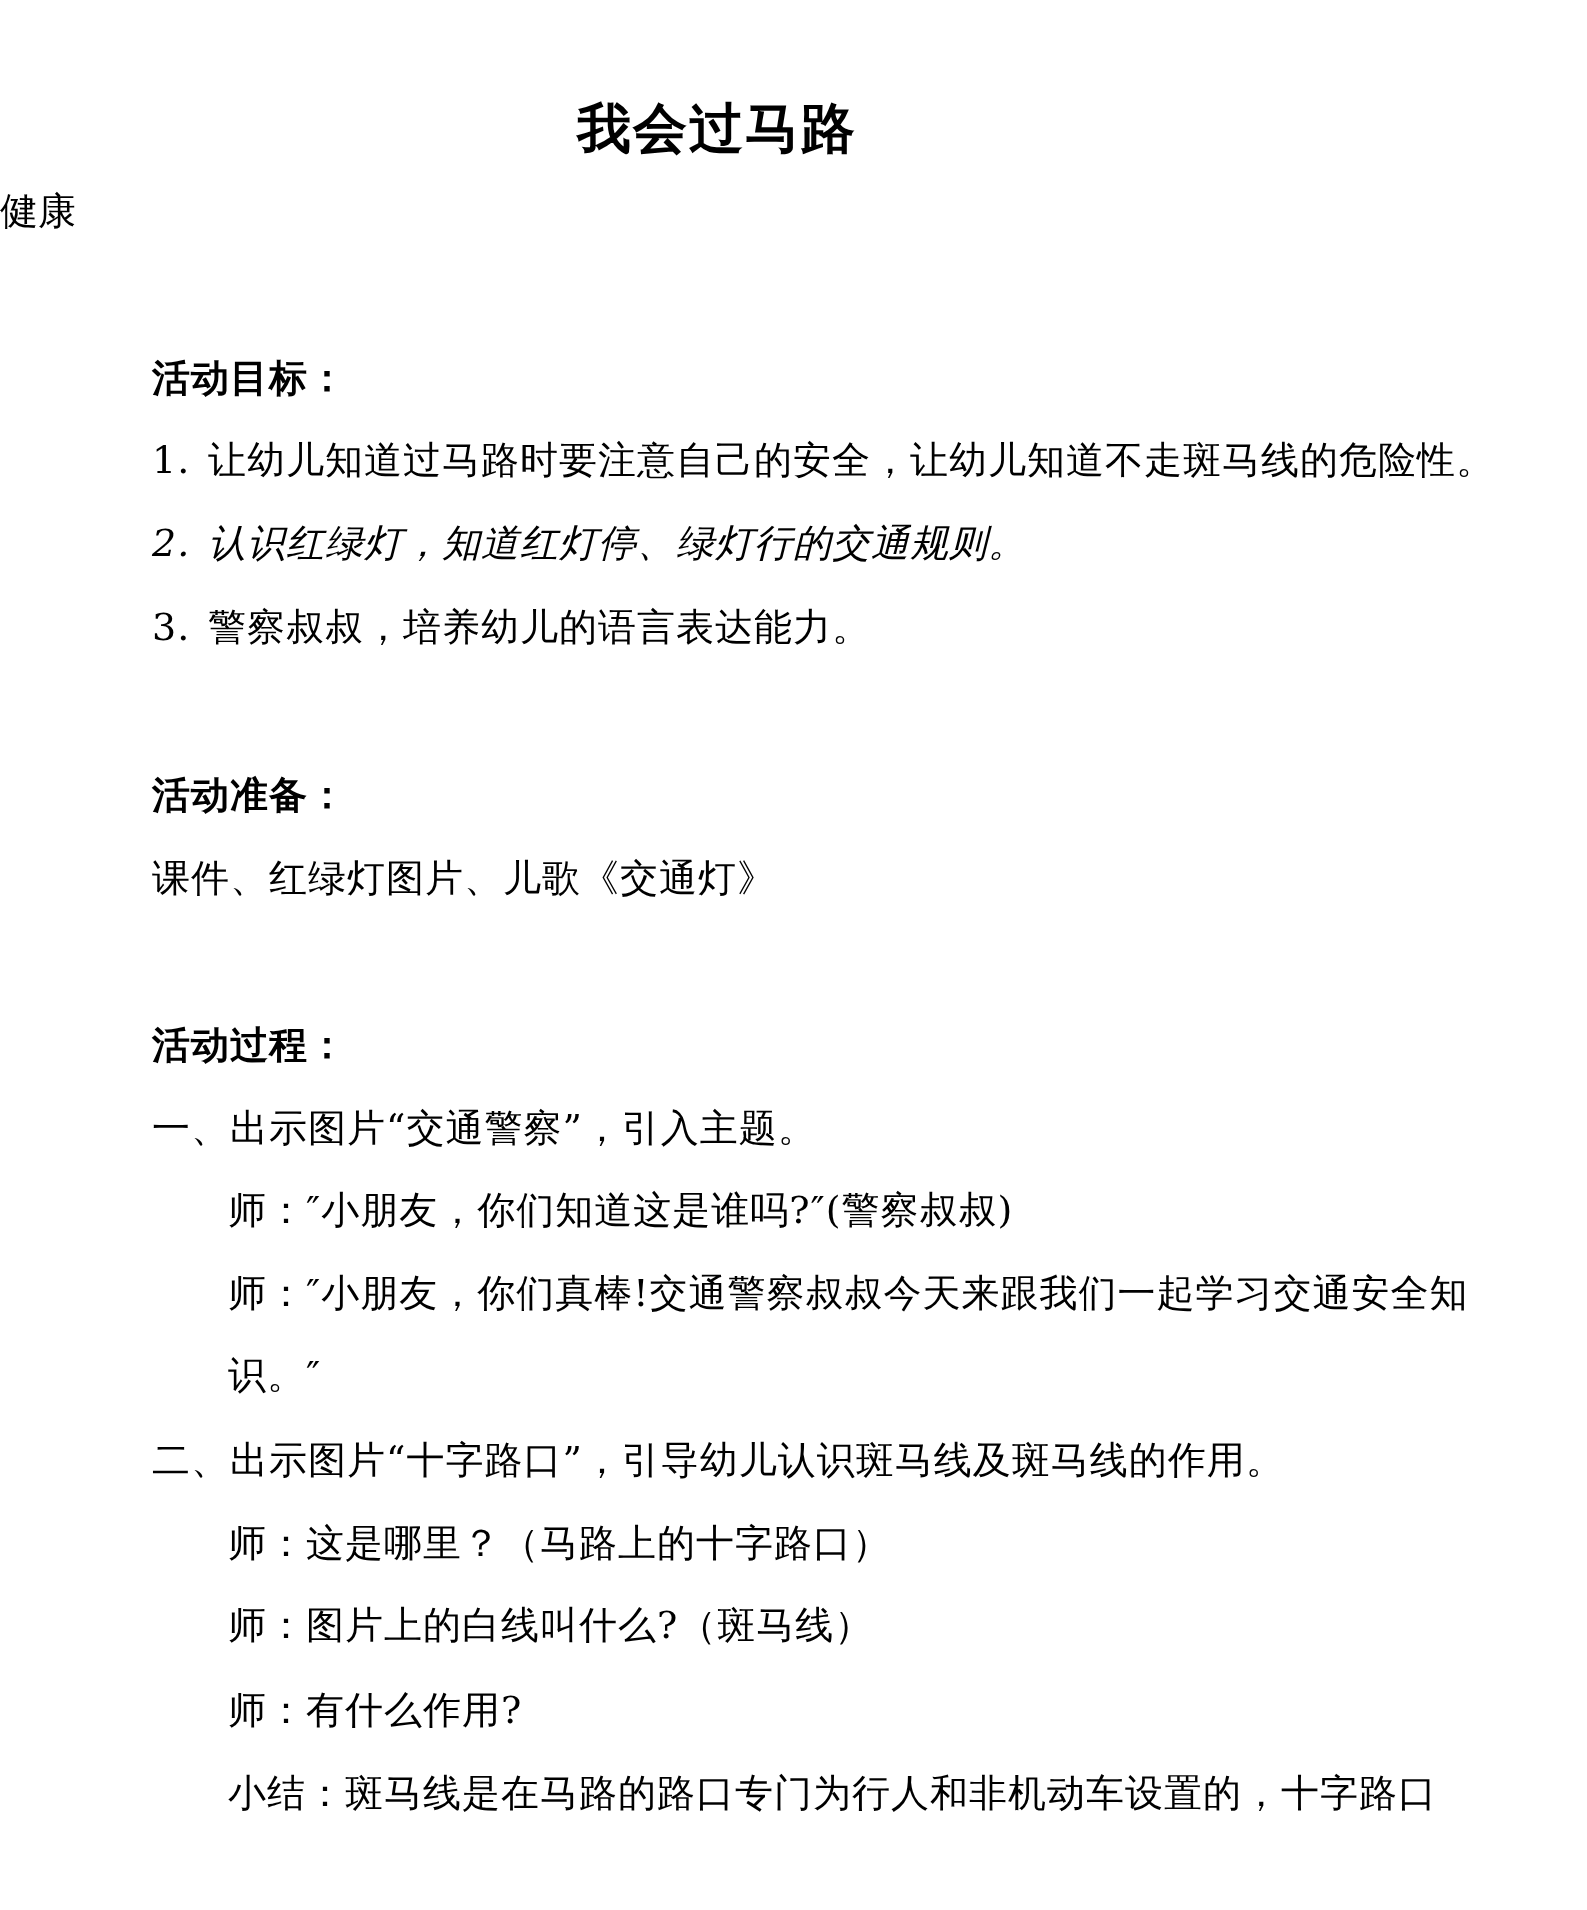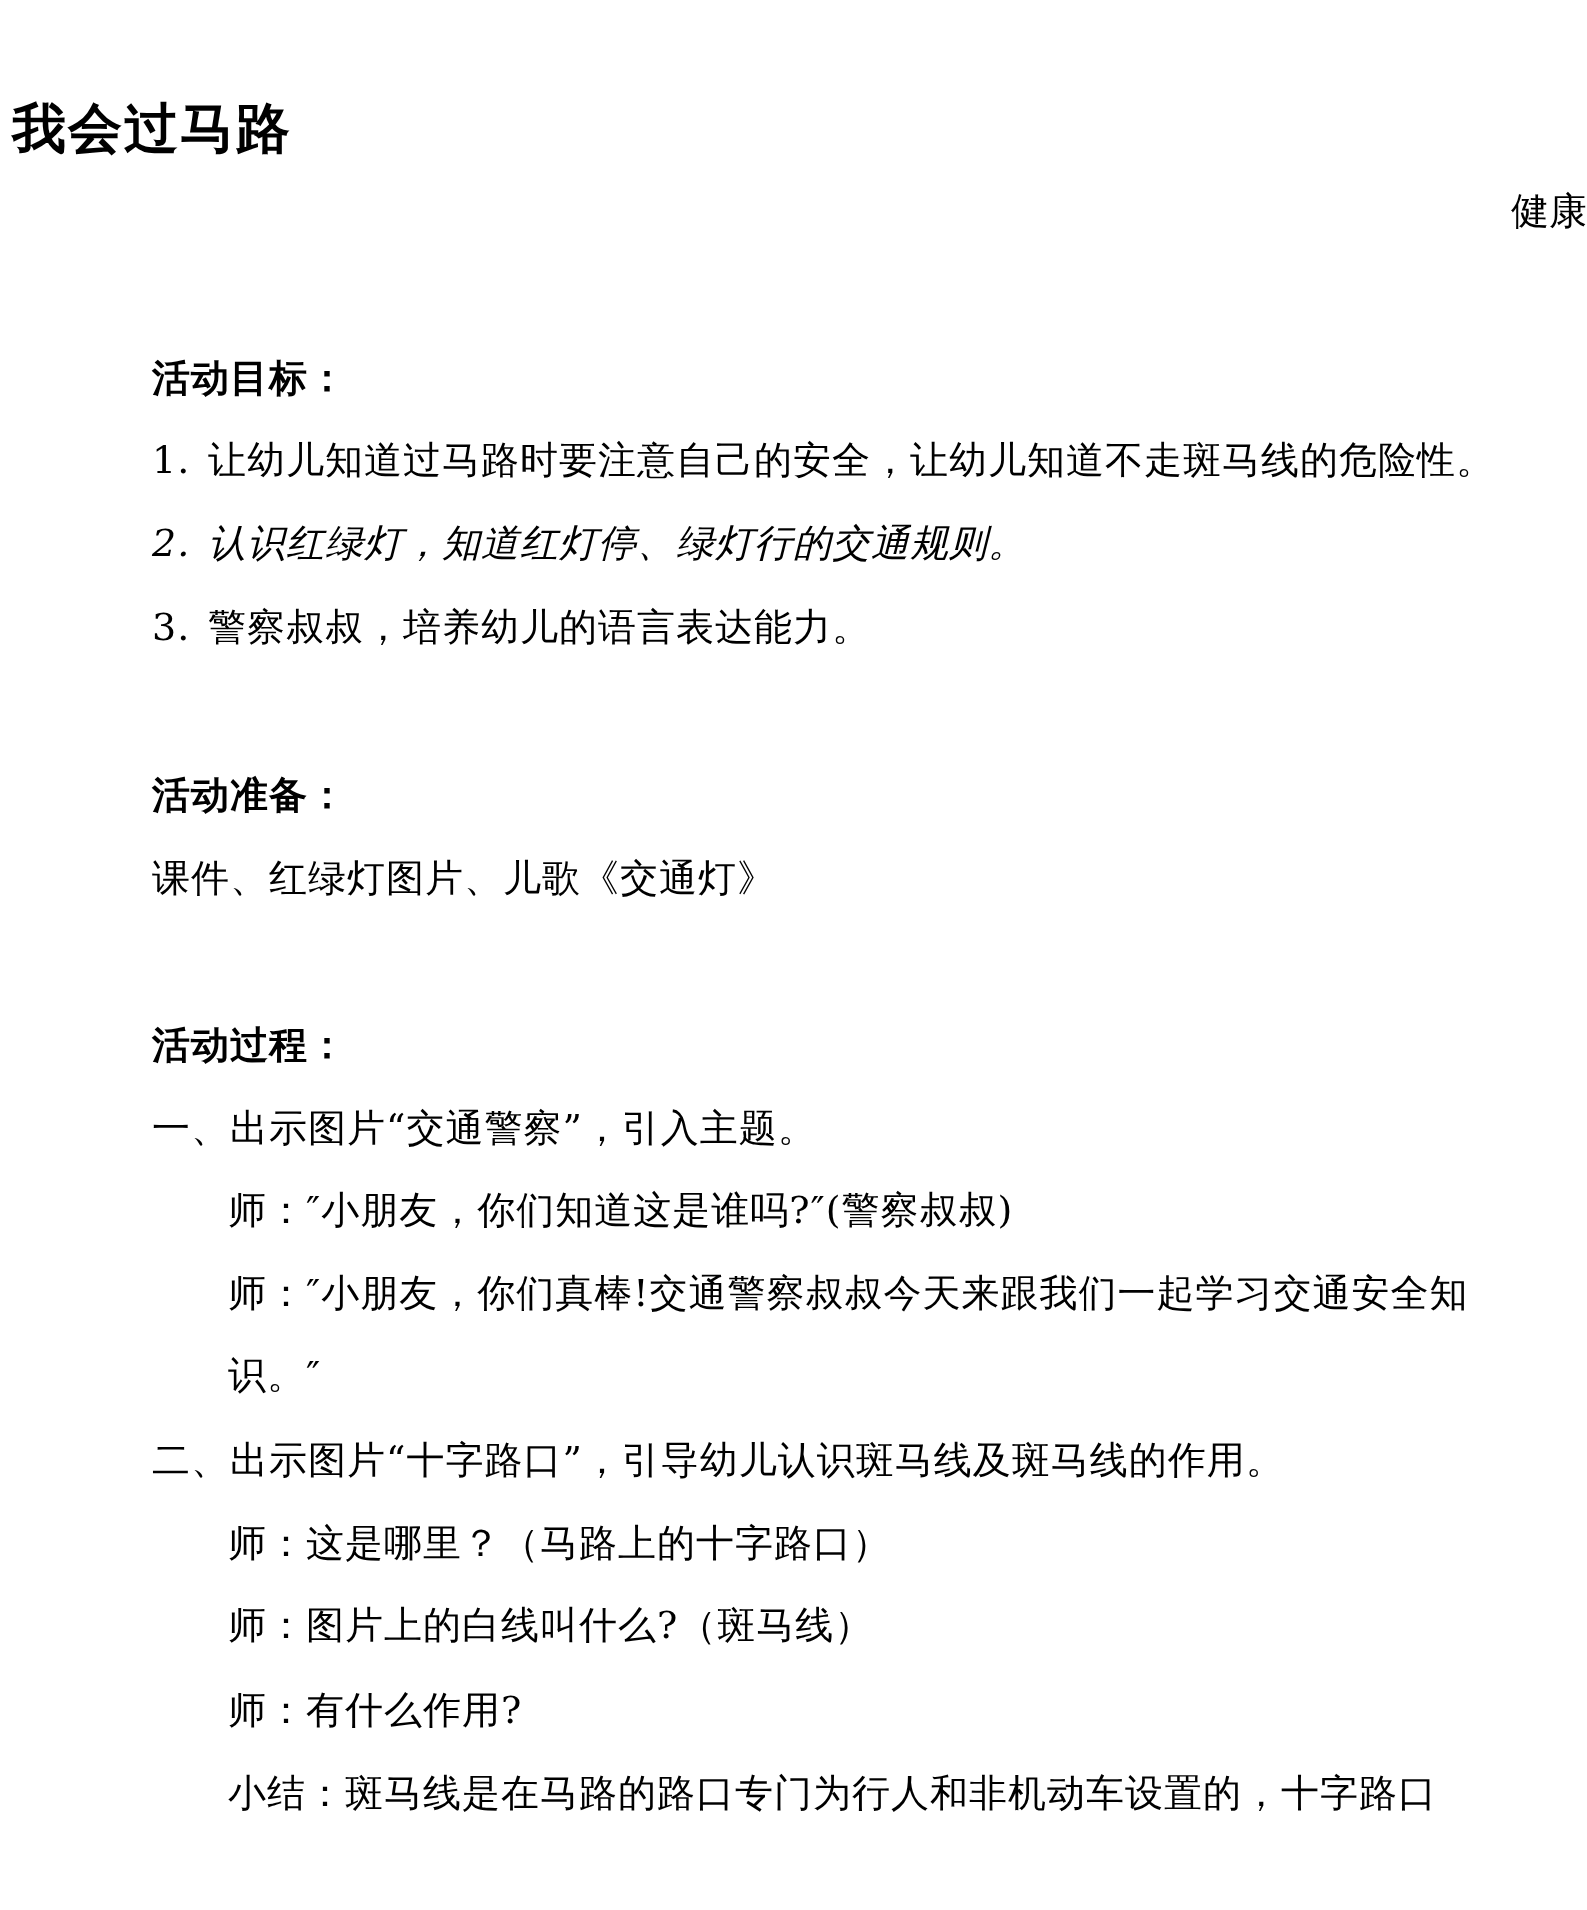--- a/index.html
+++ b/index.html
@@ -3,27 +3,27 @@
 <meta charset="utf-8">
 <style>
   html, body { margin: 0; padding: 0; background: #ffffff; }
   body {
     width: 1587px; height: 1910px; position: relative; overflow: hidden;
     font-family: "DejaVu Serif", "Liberation Serif", serif;
     color: #000000;
   }
   .page { position: absolute; left: 0; top: 0; width: 1587px; height: 1910px; }
   .title {
-    position: absolute; left: 12px; width: 1434px; top: 96px;
-    text-align: left; font-size: 54px; font-weight: bold; line-height: 64px;
+    position: absolute; left: 0; width: 1434px; top: 96px;
+    text-align: center; font-size: 54px; font-weight: bold; line-height: 64px;
     letter-spacing: 2px;
   }
   .subtitle {
     position: absolute; left: 0; width: 1587px; top: 188px;
-    text-align: right; font-size: 38px; line-height: 46px;
+    text-align: left; font-size: 38px; line-height: 46px;
   }
   .line {
     position: absolute; font-size: 38px; line-height: 44px; white-space: nowrap;
     letter-spacing: 1px;
   }
   .heading { font-weight: bold; }
   .l0 { left: 152px; }
   .l1 { left: 228px; }
   .num { display: inline-block; width: 56px; }
 </style>

